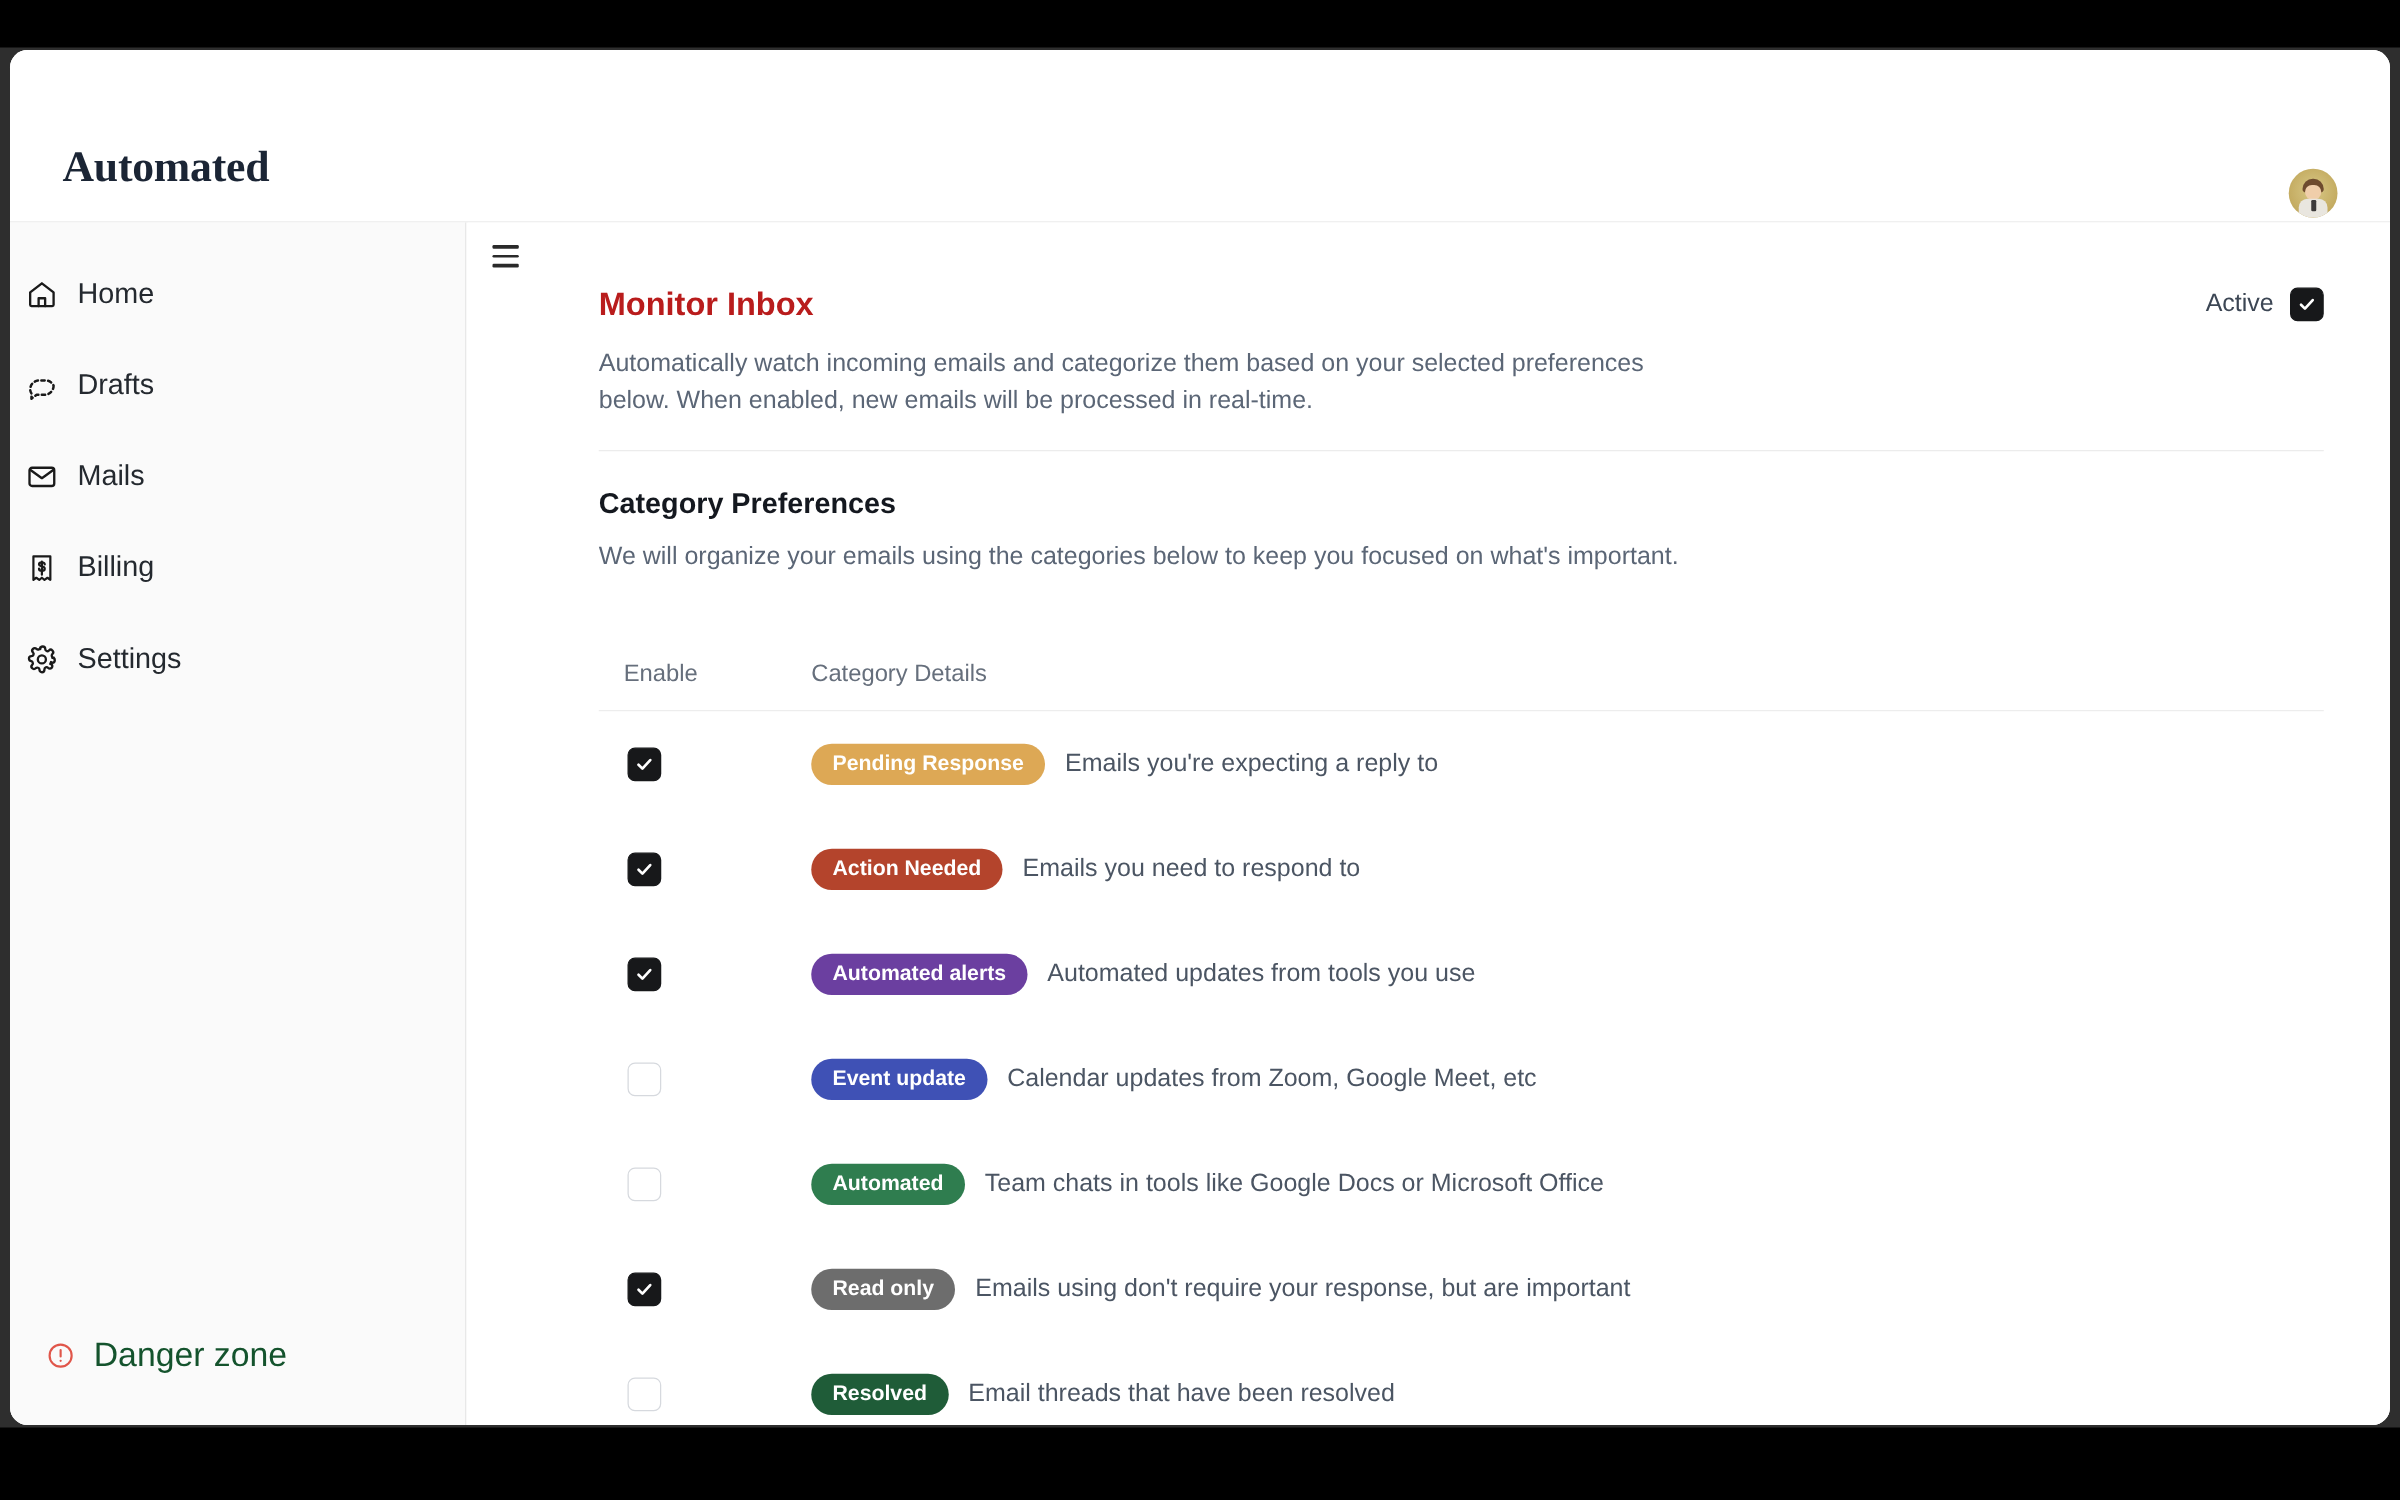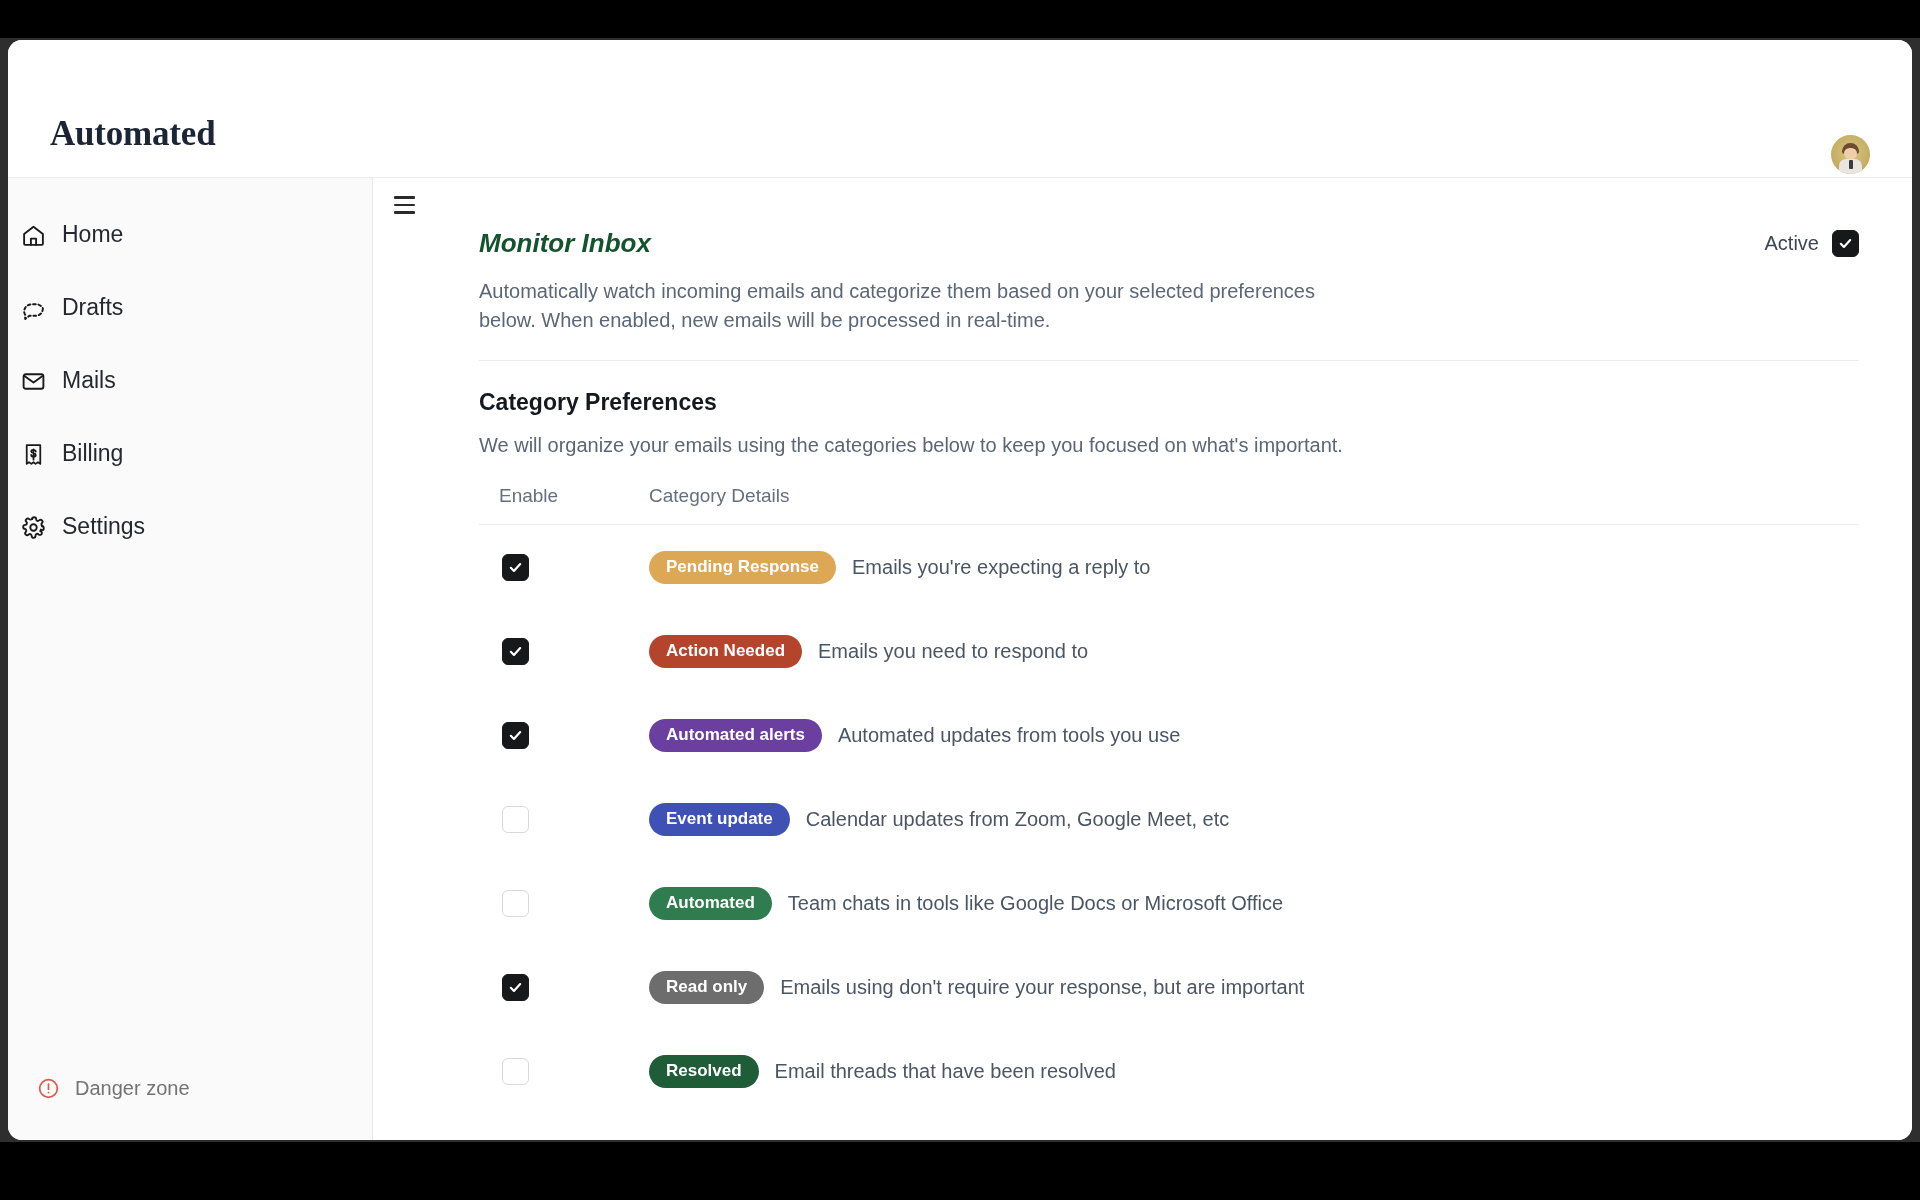--- a/index.html
+++ b/index.html
@@ -151,22 +151,22 @@
   .danger-zone .icon {
     width: 24px;
     height: 24px;
     margin-right: 15px;
     display: flex;
     align-items: center;
     justify-content: center;
     color: #e0564a;
   }
   .danger-zone .label {
-    font-size: 20px;
-    color: #737373;
+    font-size: 27px;
+    color: #14532d;
   }
 
   
   .content {
     position: absolute;
     left: 366px;
     top: 138px;
     width: 1538px;
     height: 962px;
     background: #ffffff;
@@ -197,23 +197,22 @@
 
   .section-head {
     position: relative;
     display: flex;
     align-items: flex-start;
     justify-content: space-between;
   }
   .title-main {
     font-size: 26px;
     font-weight: bold;
-    color: #14532d;
+    color: #b91c1c;
     margin: 0 0 18px 0;
-    font-style: italic;
   }
   .active-wrap {
     display: flex;
     align-items: center;
     gap: 13px;
     padding-top: 2px;
   }
   .active-label {
     font-size: 20px;
     color: #3c4654;
@@ -268,21 +267,21 @@
     margin: 28px 0 18px 0;
   }
   .desc-sub {
     font-size: 20px;
     color: #5b6676;
     margin: 0;
   }
 
   
   .pref-table {
-    margin-top: 28px;
+    margin-top: 72px;
     width: 1380px;
   }
   .table-head {
     display: flex;
     align-items: center;
     padding-bottom: 17px;
     border-bottom: 1px solid #ededed;
   }
   .th-enable {
     width: 170px;

